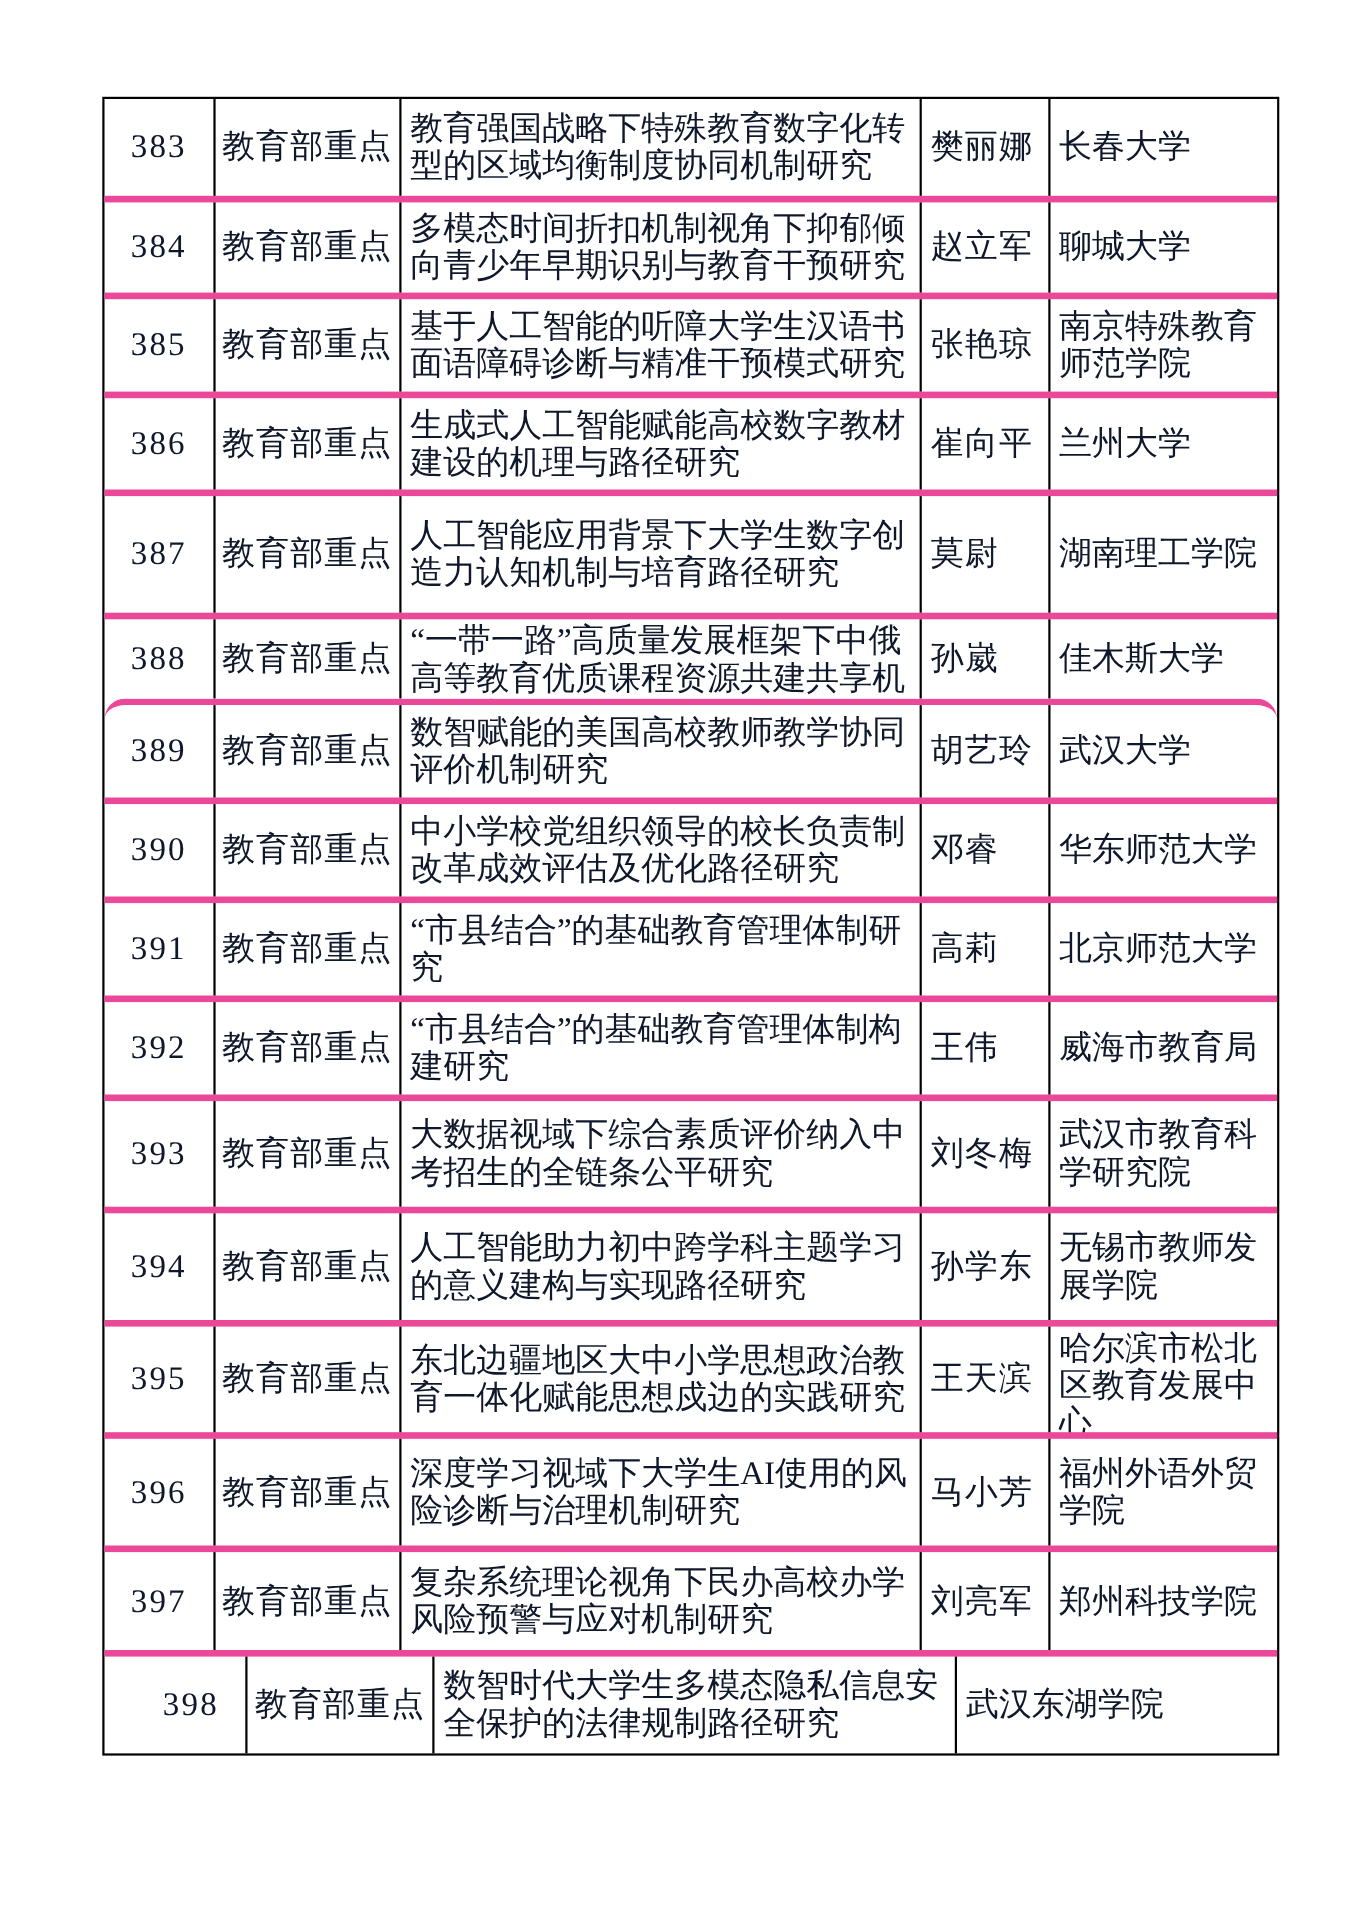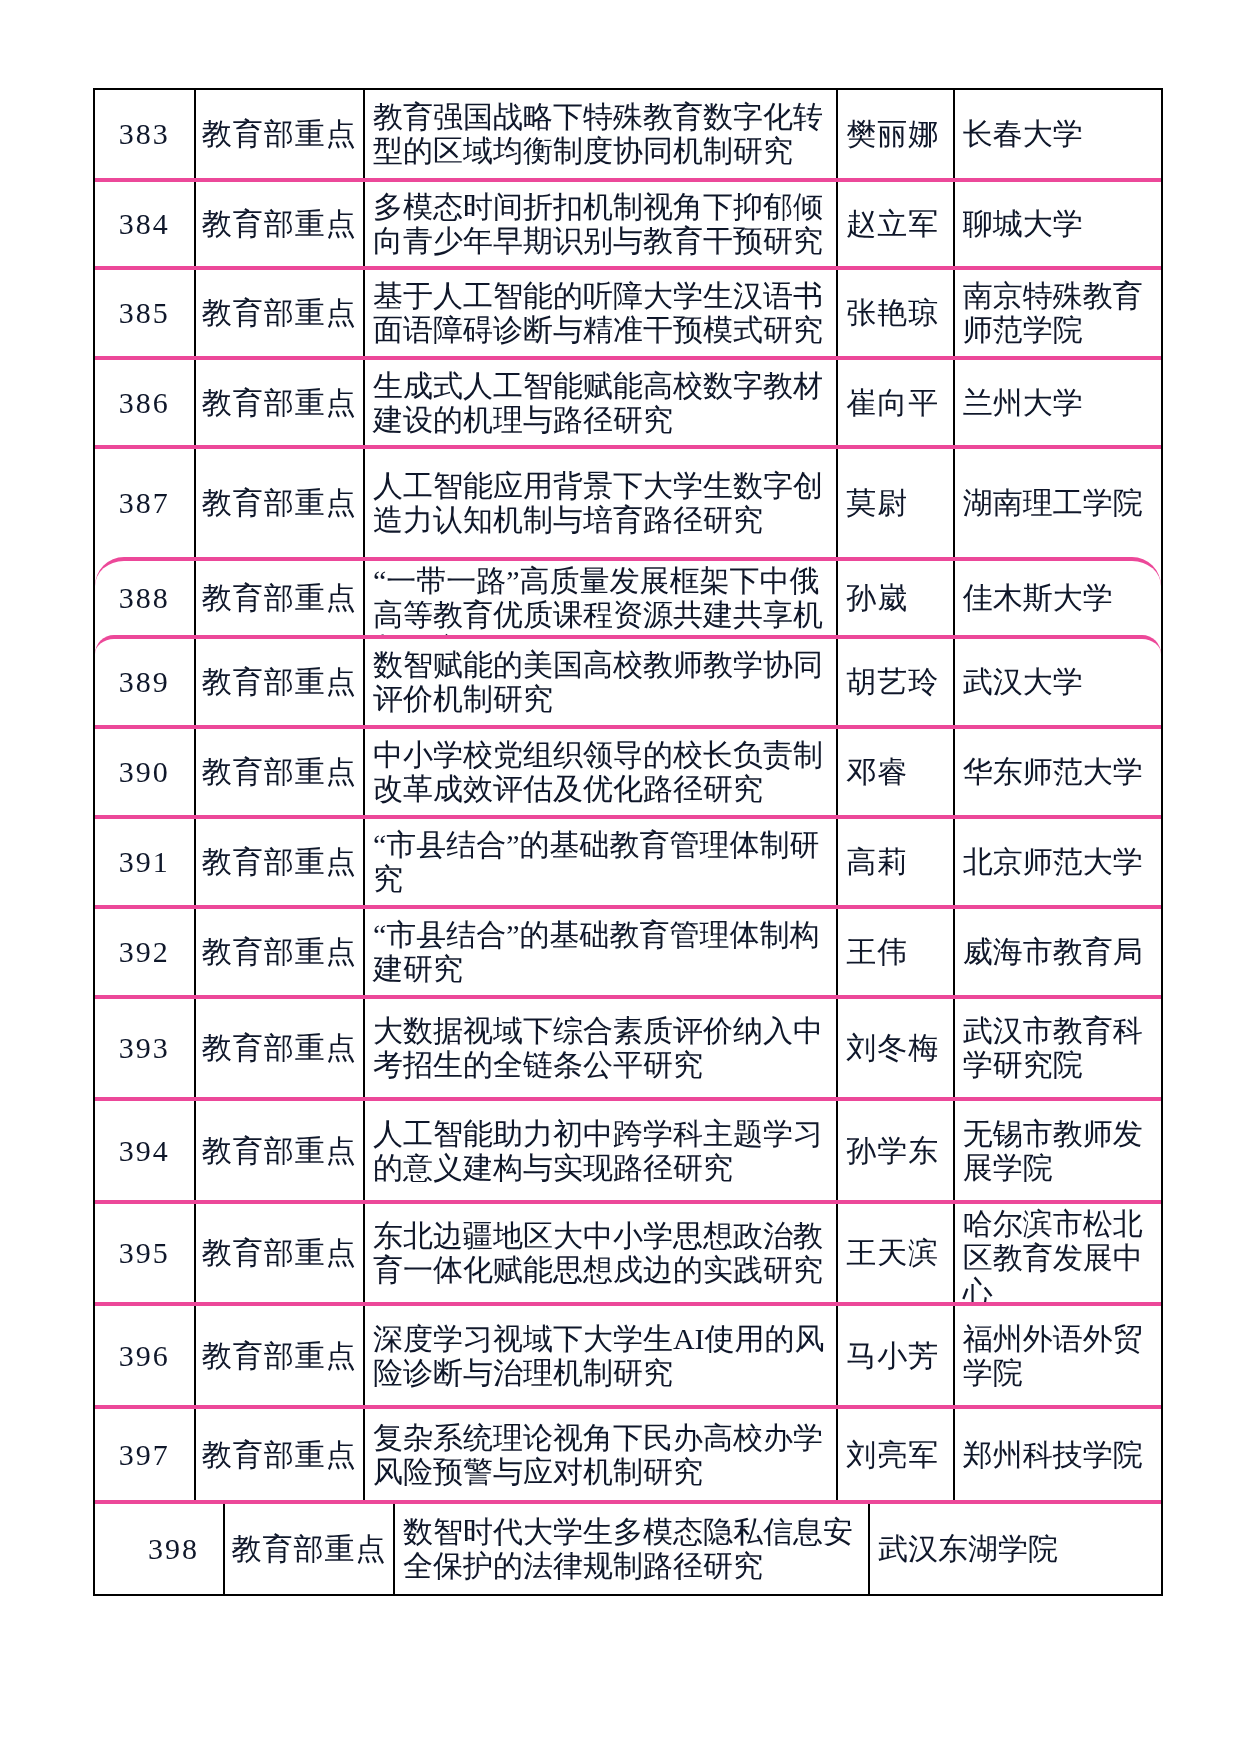--- a/index.html
+++ b/index.html
@@ -17,21 +17,21 @@
     left: 93px;
     top: 88px;
     width: 1070px;
     border: 2px solid #000;
     box-sizing: border-box;
     background: #fff;
   }
   .row {
     display: flex;
     box-sizing: border-box;
-    border-top: 4px solid #ec4899;
+    border-top: 6px solid #ec4899;
   }
   .row:first-child { border-top: none; }
   .cell {
     box-sizing: border-box;
     border-left: 2px solid #000;
     display: flex;
     align-items: center;
     overflow: hidden;
     font-size: 30px;
     line-height: 34px;
@@ -152,21 +152,21 @@
         <div class="cell c-title">
           <span>人工智能应用背景下大学生数字创造力认知机制与培育路径研究</span>
         </div>
         <div class="cell c-name">
           <span>莫尉</span>
         </div>
         <div class="cell c-inst">
           <span>湖南理工学院</span>
         </div>
       </div>
-      <div class="row" style="height: 78px; border-radius: 29px;">
+      <div class="row" style="height: 78px;">
         <div class="cell c-no">
           <span>388</span>
         </div>
         <div class="cell c-cat">
           <span>教育部重点</span>
         </div>
         <div class="cell c-title clip-top">
           <span>“一带一路”高质量发展框架下中俄高等教育优质课程资源共建共享机制研究</span>
         </div>
         <div class="cell c-name">

